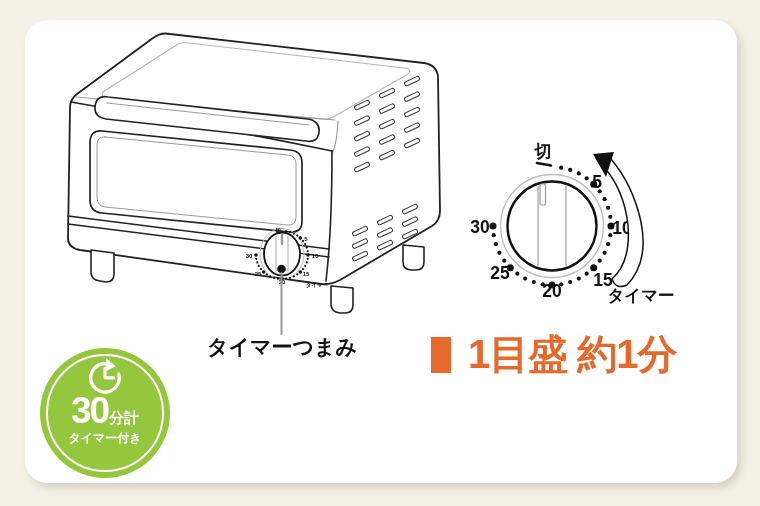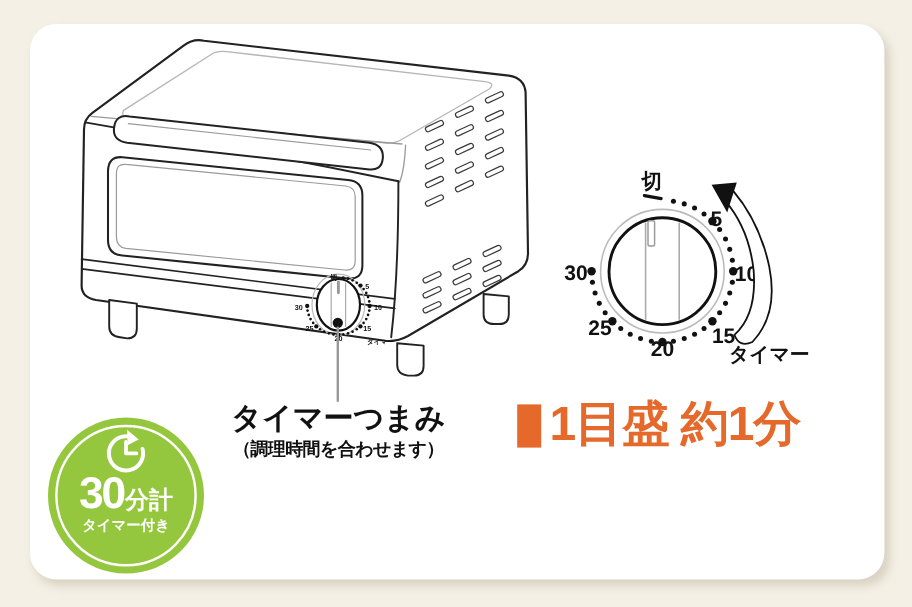--- a/index.html
+++ b/index.html
@@ -10,44 +10,44 @@
   }
   .panel{
     position:absolute;left:25px;top:20px;width:712px;height:463px;
     background:var(--panel-background,#fff);border-radius:22px;
     box-shadow:4px 5px 7px rgba(185,175,155,.45);
   }
   .art{position:absolute;left:0;top:0;width:760px;height:506px;}
   .callout{
     position:absolute;left:166px;top:334px;width:232px;text-align:center;color:#111;
   }
-  .callout-label{font-size:25px;font-weight:bold;line-height:1.25;}
+  .callout-label{font-size:21px;font-weight:bold;line-height:1.25;}
   .callout-sublabel{font-size:15px;font-weight:600;line-height:1.35;letter-spacing:-.5px;}
   .headline{
-    position:absolute;left:431px;top:333px;display:flex;align-items:flex-start;gap:7px;
+    position:absolute;left:431px;top:333px;display:flex;align-items:flex-start;gap:17px;
   }
   .headline-marker{
     width:20px;height:36px;margin-top:4px;background:var(--accent-orange,#E4692B);
   }
   .headline-text{
     font-size:40px;font-weight:bold;color:var(--accent-orange,#E4692B);
     line-height:1.05;letter-spacing:-1px;white-space:nowrap;
   }
   .badge{
     position:absolute;left:40px;top:348px;width:130px;height:130px;border-radius:50%;
     background:var(--badge-green,#95C73E);color:#fff;text-align:center;
   }
   .badge-ring{position:absolute;inset:6px;border:2.5px solid #fff;border-radius:50%;}
   .badge-icon{position:absolute;left:50%;top:5px;transform:translateX(-50%);width:46px;height:46px;}
   .badge-num-row{
     position:absolute;left:0;right:0;top:44px;display:flex;justify-content:center;
     align-items:baseline;gap:1px;
   }
   .badge-number{font-size:37px;font-weight:bold;letter-spacing:-2px;line-height:1;}
-  .badge-unit{font-size:20px;font-weight:bold;line-height:1;}
+  .badge-unit{font-size:15px;font-weight:bold;line-height:1;}
   .badge-caption{
     position:absolute;left:0;right:0;top:82px;font-size:12px;font-weight:bold;letter-spacing:0;
   }
   svg text{font-family:"Liberation Sans","DejaVu Sans",sans-serif;}
 </style>
 </head>
 <body>
 
 <div class="panel"></div>
 
@@ -196,21 +196,20 @@
       <text x="480" y="233" font-size="17.5">30</text>
       <text x="641" y="301" font-size="16.5">タイマー</text>
     </g>
     <path d="M 612,279 Q 631,262 628,225 Q 624,190 604,167 L 611,159 Q 633,185 641,222 Q 649,262 627,285 Q 616,290 612,279 Z" fill="#fff" stroke="#111" stroke-width="1.5"></path>
     <polygon points="593,154 614,152 606,177" fill="#111"></polygon>
   </g>
 </svg>
 
 <div class="callout">
   <div class="callout-label">タイマーつまみ</div>
-  <div class="callout-sublabel">（調理時間を合わせます）</div>
 </div>
 
 <div class="headline">
   <div class="headline-marker"></div>
   <div class="headline-text">1目盛 約1分</div>
 </div>
 
 <div class="badge">
   <div class="badge-ring"></div>
   <svg class="badge-icon" viewBox="0 0 50 50">

